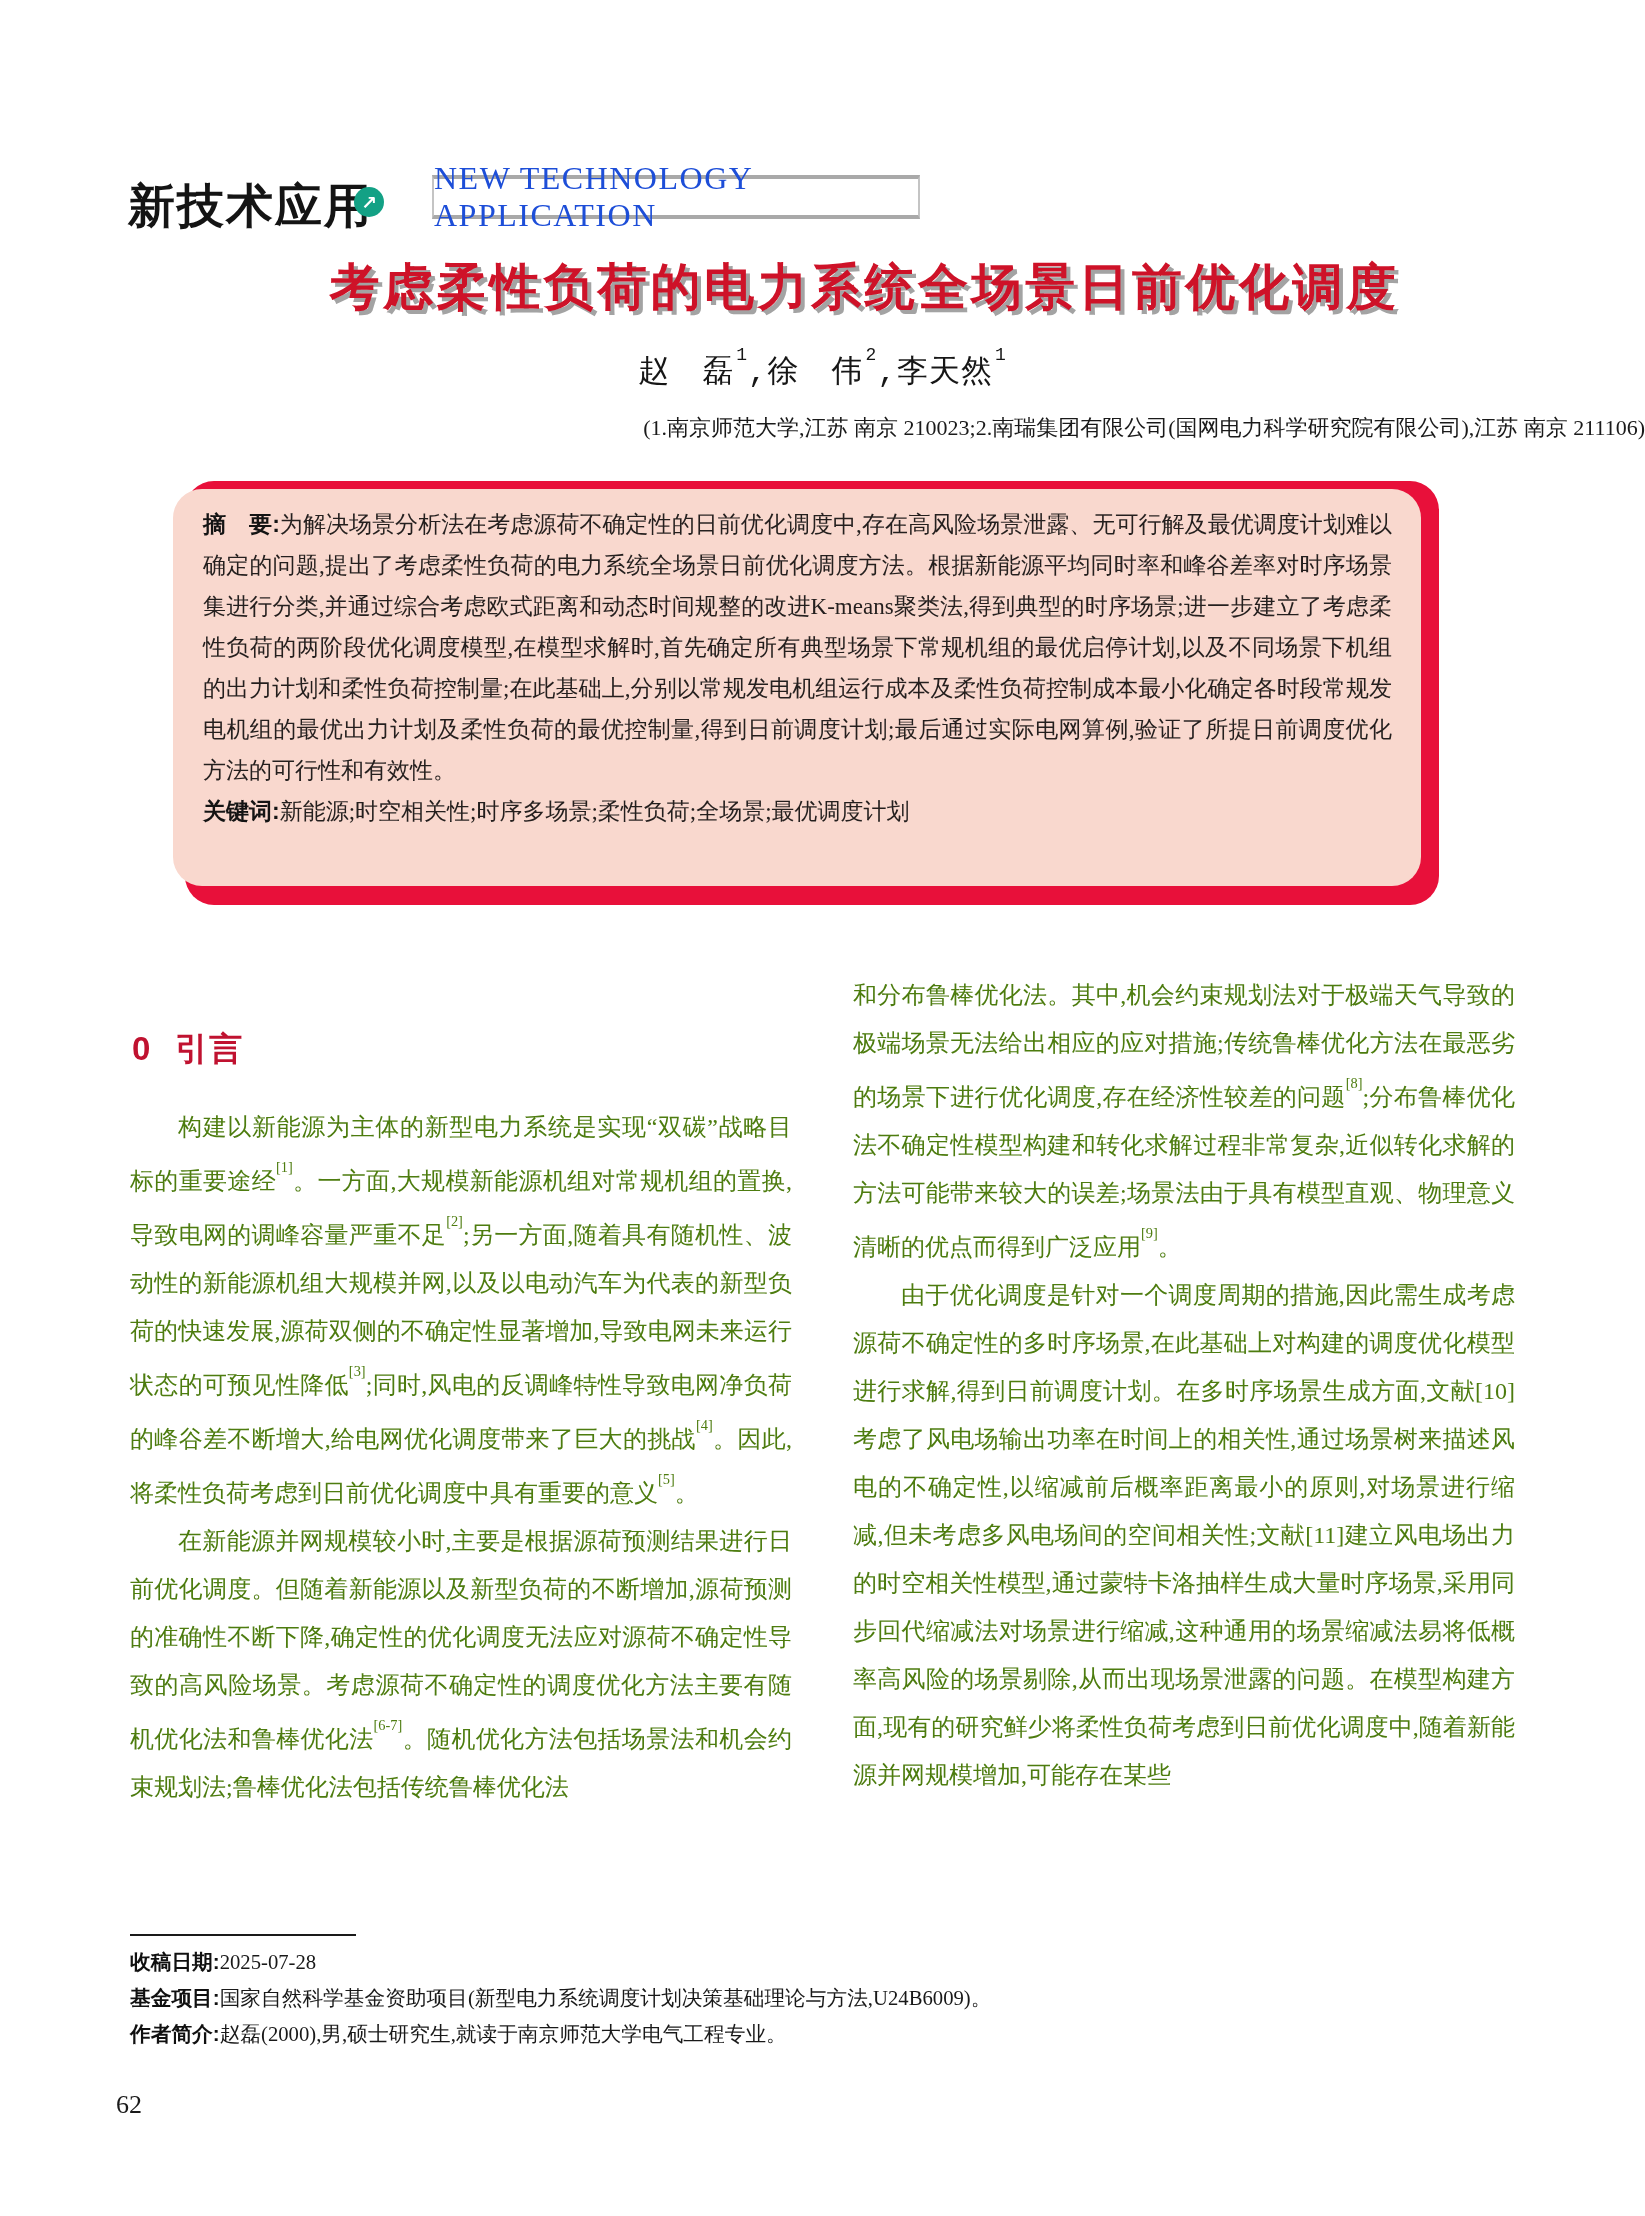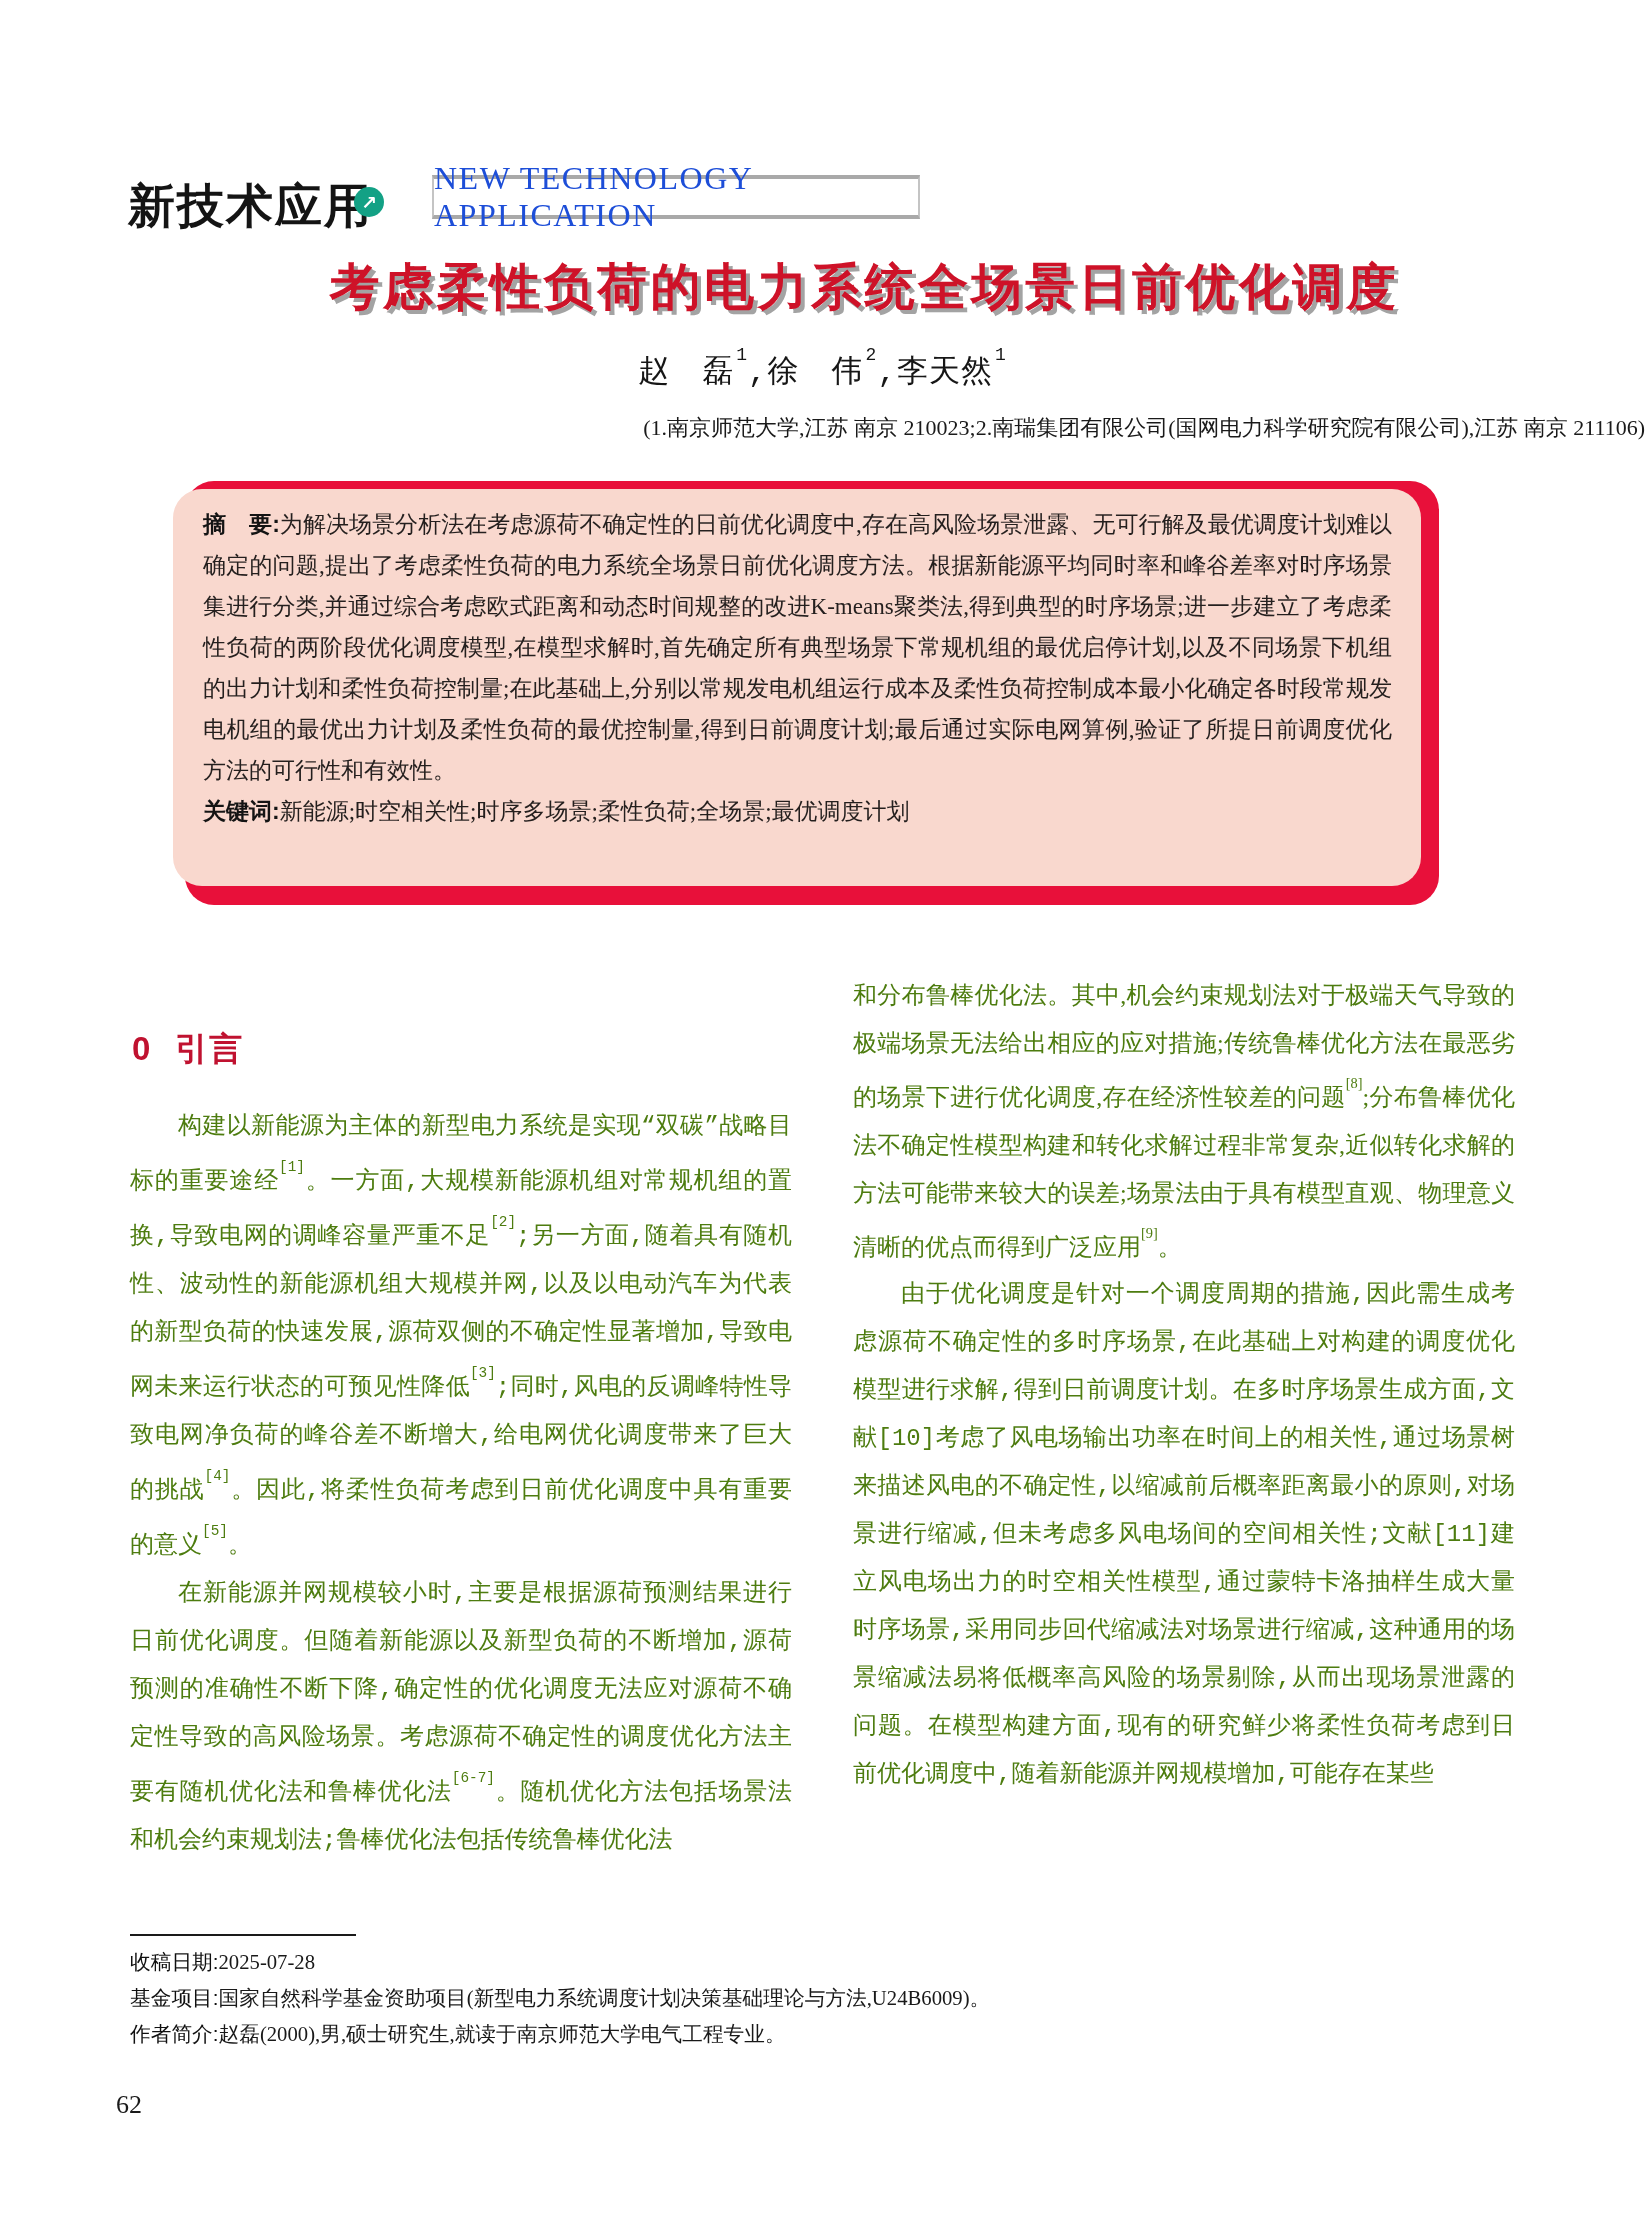--- a/index.html
+++ b/index.html
@@ -81,36 +81,36 @@
     font-family:"Liberation Sans","DejaVu Sans",sans-serif;
     font-weight:bold;font-size:33px;letter-spacing:1px;
     color:var(--heading-red,#c01230);
   }
   .section-heading .sec-num{margin-right:24px;font-weight:600;}
   .col{
     position:absolute;width:662px;
     font-size:24px;line-height:48px;text-align:justify;color:#4d7c0f;
   }
   .col p{margin:0;}
-  .col p.indent{text-indent:2em;font-family:Liberation Mono, monospace;}
+  .col p.indent{text-indent:2em;}
   .col sup{font-size:0.6em;position:relative;top:-0.55em;}
   .col-left{left:130px;top:1103px;}
   .col-right{left:853px;top:971px;width:662px;}
   
   .footnote-divider{
     position:absolute;left:130px;top:1934px;width:226px;height:0;
     border-top:2px solid #1a1a1a;
   }
   .footnotes{
     position:absolute;left:130px;top:1944px;width:1391px;
     font-size:20.7px;line-height:36px;color:#191919;
   }
   .footnotes .flbl{
     font-family:"Liberation Sans","DejaVu Sans",sans-serif;
-    font-weight:normal;color:#101010;
+    font-weight:bold;color:#101010;
   }
   .page-number{
     position:absolute;left:116px;top:2090px;
     font-size:26px;color:#1a1a1a;
   }
 </style>
 </head>
 <body>
 
 <div class="page">

